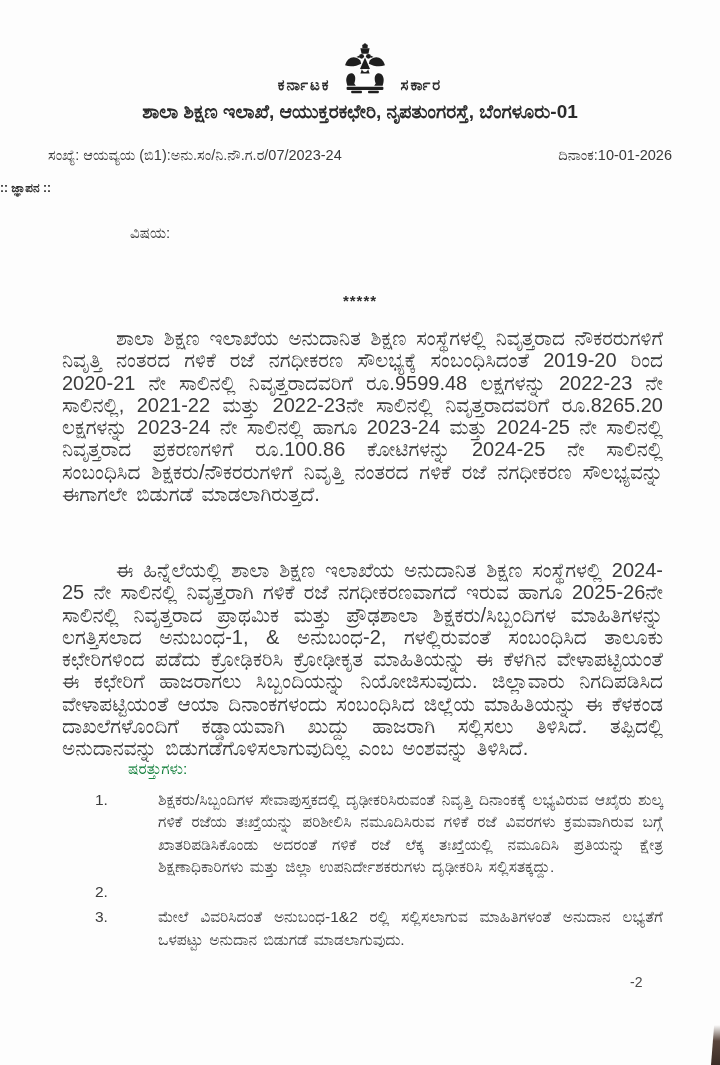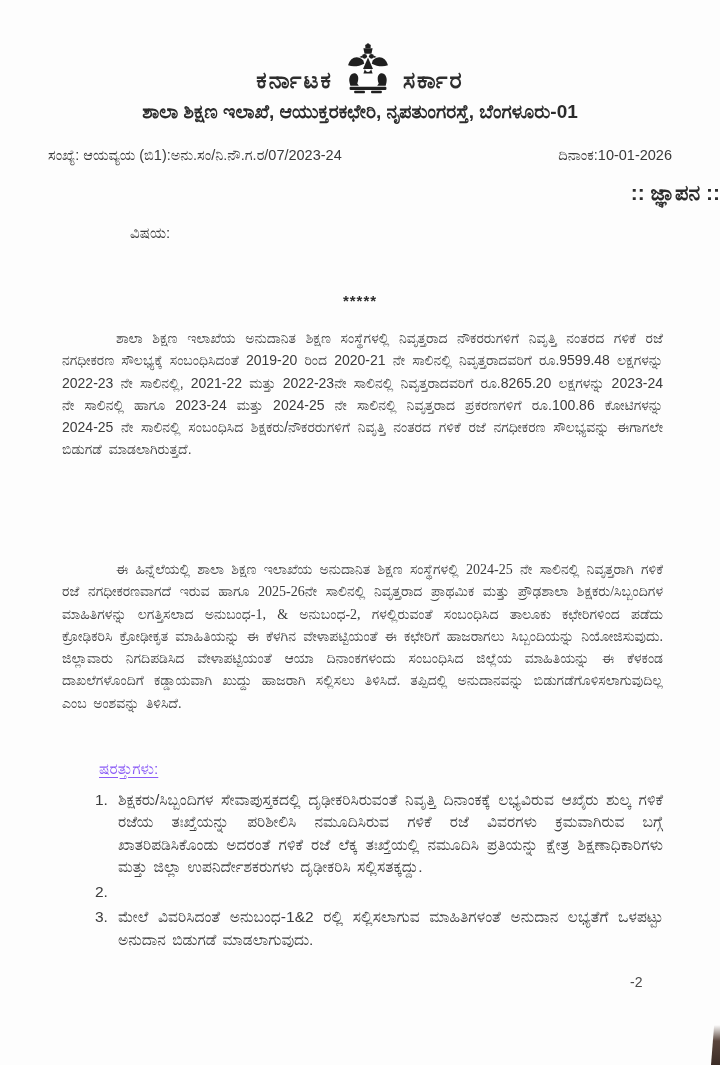--- a/index.html
+++ b/index.html
@@ -22,21 +22,21 @@
     position: absolute;
     top: 42px;
     left: 0;
     right: 0;
     display: flex;
     justify-content: center;
     align-items: flex-end;
     gap: 12px;
   }
   .gov-header .gov-word {
-    font-size: 23px;
+    font-size: 15px;
     font-weight: 600;
     letter-spacing: 2px;
     color: #2e2e2e;
     padding-bottom: 2px;
   }
   .emblem {
     width: 46px;
     height: 54px;
     flex: 0 0 auto;
   }
@@ -61,25 +61,24 @@
     justify-content: space-between;
     font-size: 14.5px;
     color: #3a3a3a;
   }
 
   .memo-title {
     position: absolute;
     top: 181px;
     left: 0;
     right: 0;
-    text-align: right;
-    font-size: 21px;
+    text-align: left;
+    font-size: 12px;
     font-weight: 700;
     color: #2d2d2d;
-    padding-left: 40px;
   }
 
   
   .subject {
     position: absolute;
     top: 221px;
     left: 130px;
     width: 514px;
     display: flex;
     align-items: center;
@@ -106,38 +105,37 @@
     font-weight: 700;
     letter-spacing: 1px;
     color: #2d2d2d;
   }
 
   
   .para {
     position: absolute;
     left: 62px;
     width: 601px;
-    font-size: 14px;
+    font-size: 20px;
     line-height: 22.3px;
     text-align: justify;
     text-indent: 54px;
     word-spacing: 3px;
   }
   .para-1 { top: 327px; }
   .para-2 { top: 482px; }
-  .para-3 { top: 559px; font-family: Liberation Serif, serif; }
+  .para-3 { top: 559px; }
 
   
   .cond-heading {
     position: absolute;
     top: 760px;
-    left: 99px;
+    left: 128px;
     font-size: 15.5px;
-    color: #8b5cf6;
-    text-decoration: underline;
+    color: #15803d;
     text-underline-offset: 3px;
   }
   .cond-list {
     position: absolute;
     top: 789px;
     left: 95px;
     width: 568px;
     display: flex;
     flex-direction: column;
     gap: 3px;
@@ -149,20 +147,21 @@
     font-size: 15.5px;
     line-height: 22.3px;
   }
   .cond-number {
     flex: 0 0 auto;
     width: 14px;
   }
   .cond-text {
     text-align: justify;
     word-spacing: 2px;
+    margin-left: 40px;
   }
 
   .page-number {
     position: absolute;
     top: 974px;
     left: 630px;
     font-size: 14px;
     color: #4a4a4a;
   }
 

